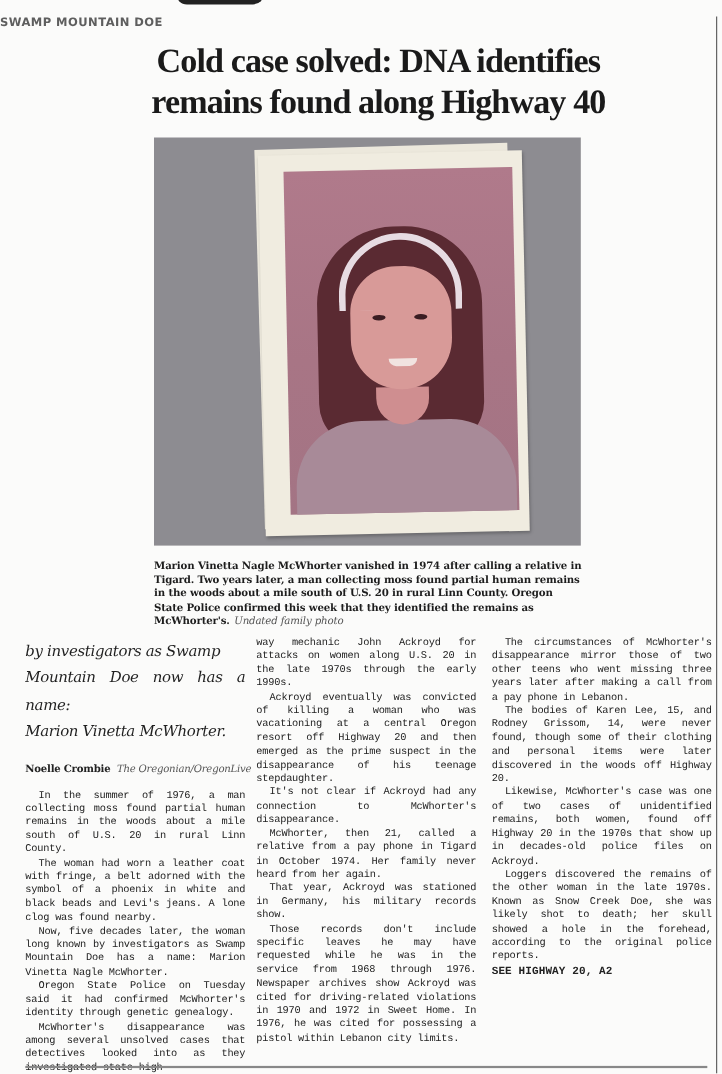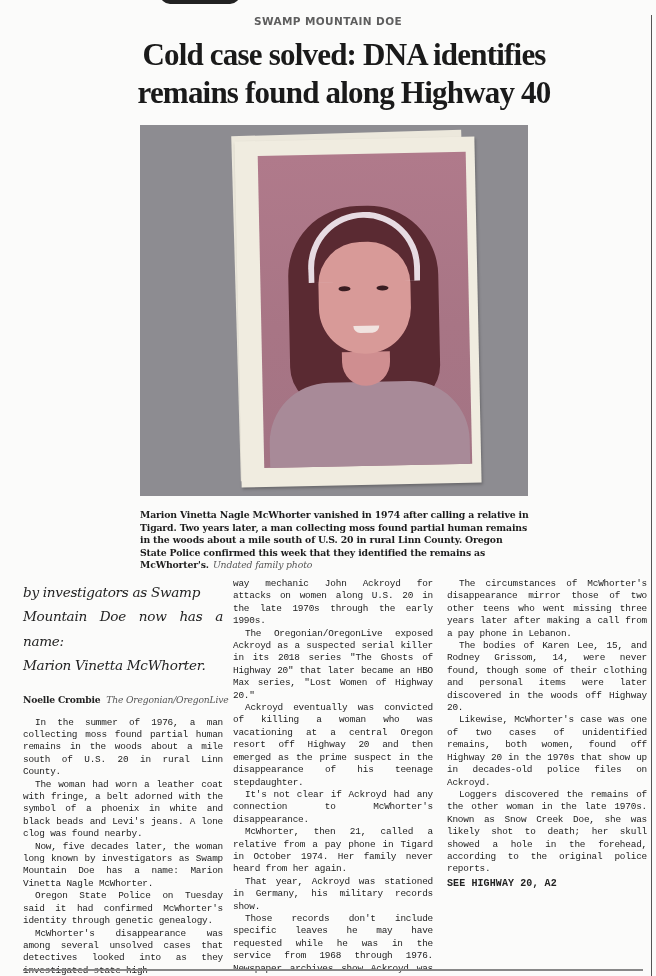--- a/index.html
+++ b/index.html
@@ -2,21 +2,21 @@
 <html><head>
 <meta charset="utf-8">
 <style>
   * { box-sizing: border-box; margin: 0; padding: 0; }
   html, body { width: 656px; height: 976px; background: #fbfbfa; overflow: hidden; }
   body { position: relative; font-family: "DejaVu Serif", serif; color: #1d1d1d; }
 
   .top-blob { position: absolute; left: 160px; top: -6px; width: 80px; height: 10px; background: #222; border-radius: 0 0 40px 40px; }
   .right-rule { position: absolute; left: 651px; top: 15px; width: 1px; height: 961px; background: #555; }
 
-  .kicker { position: absolute; top: 15px; left: 0; width: 656px; text-align: center;
+  .kicker { position: absolute; top: 15px; left: 0; width: 656px; 
     font-family: "DejaVu Sans", sans-serif; font-weight: bold; font-size: 10.5px; letter-spacing: 0.4px; color: #5e5e5e; }
 
   .headline { position: absolute; top: 36px; left: 0; width: 656px; text-align: center;
     font-family: "Liberation Serif", serif; font-weight: bold; font-size: 31px; line-height: 38px; letter-spacing: -0.8px; color: #1a1a1a; padding-left: 32px; }
 
   .photo { position: absolute; left: 140px; top: 125px; width: 388px; height: 371px; background: #8d8c91; overflow: hidden; }
   .photo .card-back { position: absolute; left: 96px; top: 8px; width: 230px; height: 345px; background: #ece8dc; transform: rotate(-1.6deg); }
   .photo .card { position: absolute; left: 98px; top: 14px; width: 240px; height: 346px; background: #f0ece0; transform: rotate(-1.2deg); box-shadow: 1px 2px 3px rgba(0,0,0,0.25); }
   .photo .print { position: absolute; left: 23px; top: 15px; width: 208px; height: 312px; background: linear-gradient(180deg,#b07a8b 0%,#a87585 55%,#a37484 100%); overflow: hidden; }
   .photo .hair { position: absolute; left: 28px; top: 52px; width: 150px; height: 200px; background: #5a2a32; border-radius: 70px 70px 40px 40px; }
@@ -90,21 +90,20 @@
   </div>
   <p>In the summer of 1976, a man collecting moss found partial human remains in the woods about a mile south of U.S. 20 in rural Linn County.</p>
   <p>The woman had worn a leather coat with fringe, a belt adorned with the symbol of a phoenix in white and black beads and Levi's jeans. A lone clog was found nearby.</p>
   <p>Now, five decades later, the woman long known by investigators as Swamp Mountain Doe has a name: Marion Vinetta Nagle McWhorter.</p>
   <p>Oregon State Police on Tuesday said it had confirmed McWhorter's identity through genetic genealogy.</p>
   <p>McWhorter's disappearance was among several unsolved cases that detectives looked into as they investigated state high-</p>
 </div>
 
 <div class="col col-2">
   <p style="text-indent:0">way mechanic John Ackroyd for attacks on women along U.S. 20 in the late 1970s through the early 1990s.</p>
-  <p>The Oregonian/OregonLive exposed Ackroyd as a suspected serial killer in its 2018 series "The Ghosts of Highway 20" that later became an HBO Max series, "Lost Women of Highway 20."</p>
   <p>Ackroyd eventually was convicted of killing a woman who was vacationing at a central Oregon resort off Highway 20 and then emerged as the prime suspect in the disappearance of his teenage stepdaughter.</p>
   <p>It's not clear if Ackroyd had any connection to McWhorter's disappearance.</p>
   <p>McWhorter, then 21, called a relative from a pay phone in Tigard in October 1974. Her family never heard from her again.</p>
   <p>That year, Ackroyd was stationed in Germany, his military records show.</p>
   <p>Those records don't include specific leaves he may have requested while he was in the service from 1968 through 1976. Newspaper archives show Ackroyd was cited for driving-related violations in 1970 and 1972 in Sweet Home. In 1976, he was cited for possessing a pistol within Lebanon city limits.</p>
 </div>
 
 <div class="col col-3">
   <p>The circumstances of McWhorter's disappearance mirror those of two other teens who went missing three years later after making a call from a pay phone in Lebanon.</p>
   <p>The bodies of Karen Lee, 15, and Rodney Grissom, 14, were never found, though some of their clothing and personal items were later discovered in the woods off Highway 20.</p>

